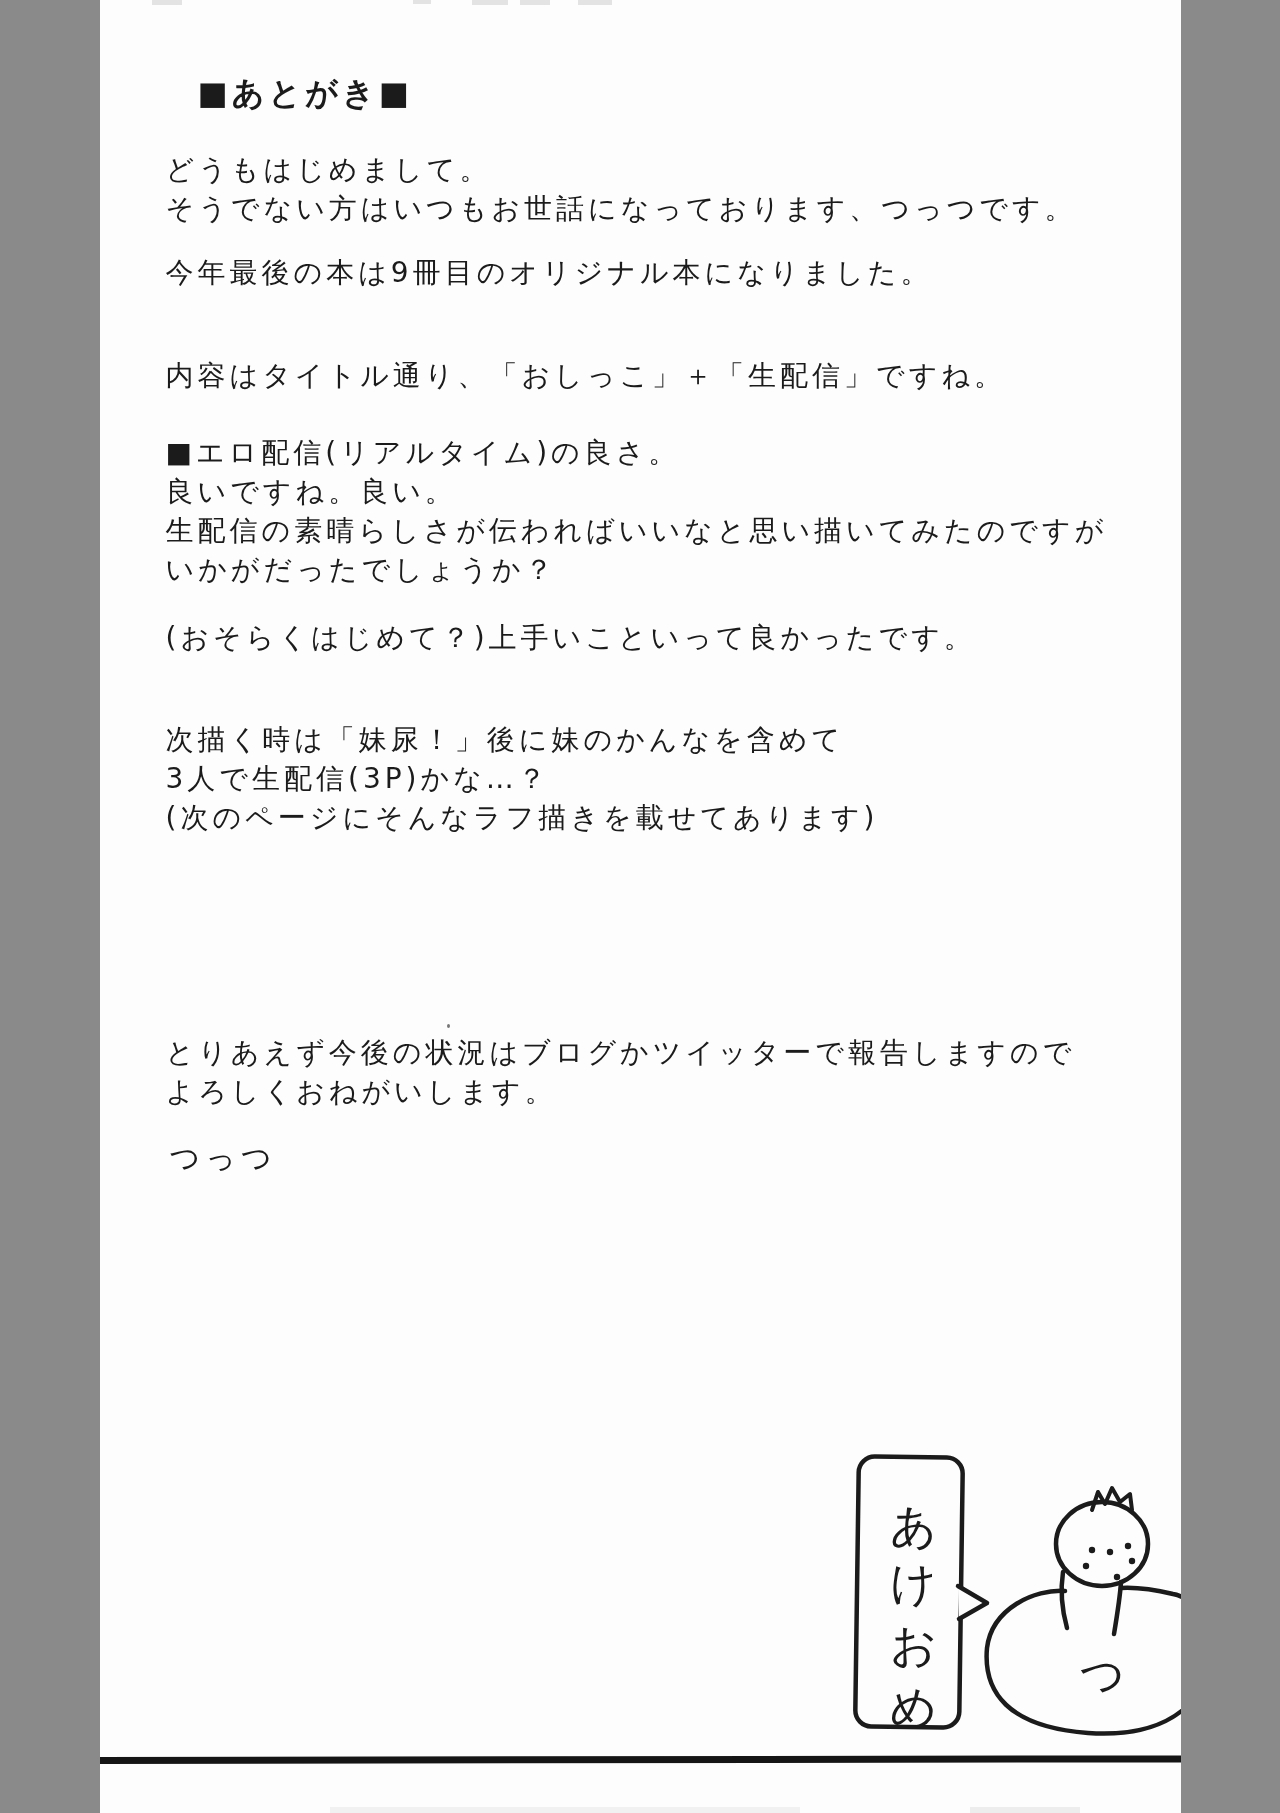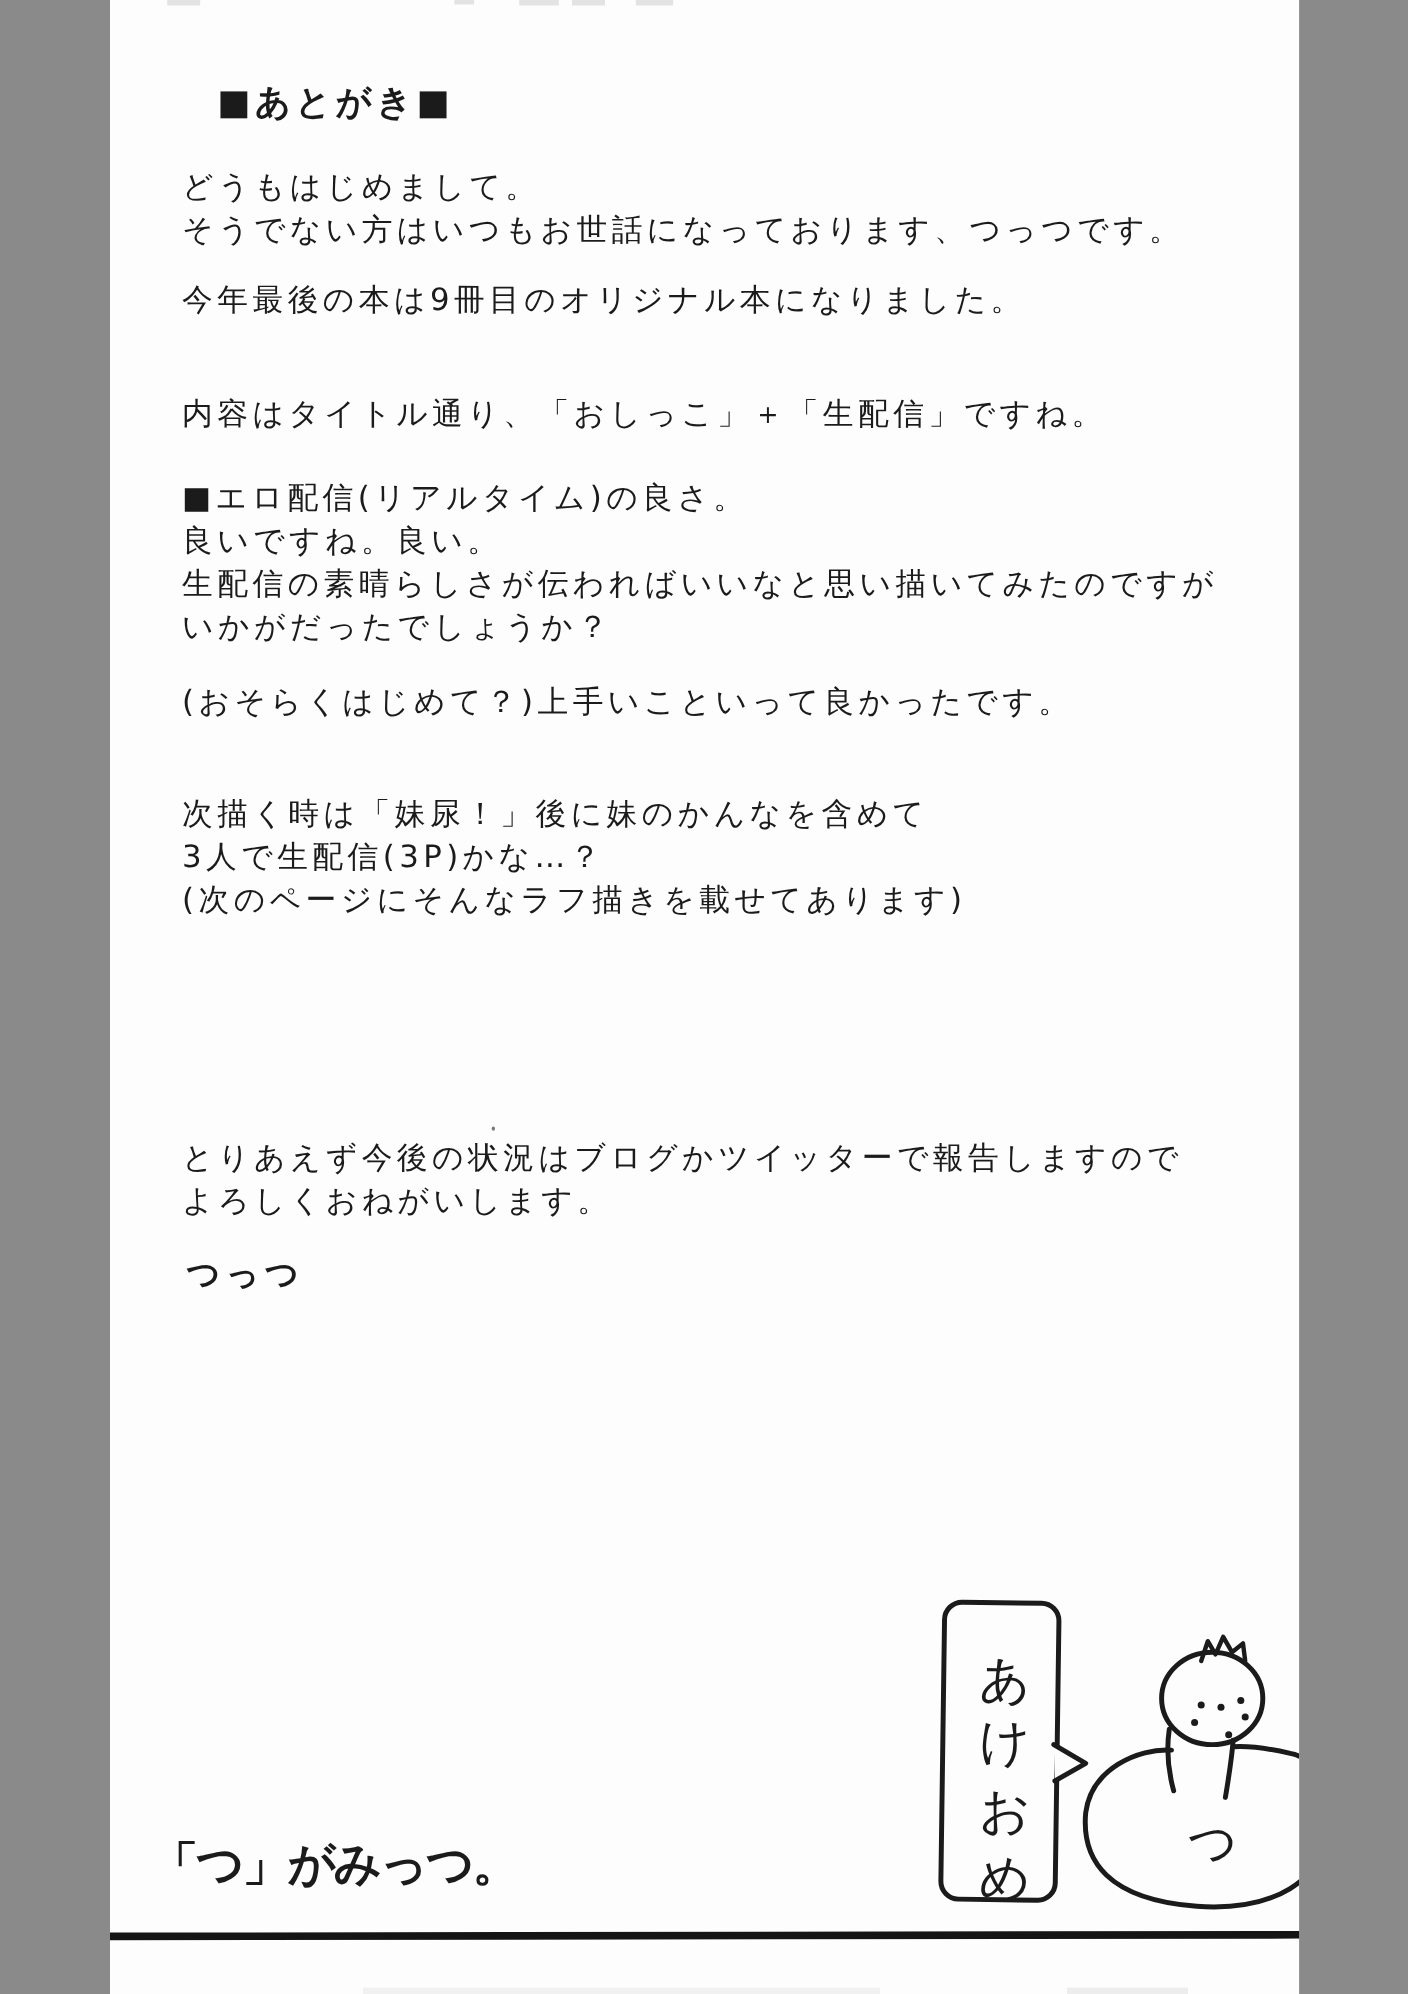--- a/index.html
+++ b/index.html
@@ -18,21 +18,21 @@
     line-height:39px;
     white-space:nowrap;
   }
   .abs{position:absolute;}
   .title{
     font-size:32px;
     letter-spacing:4px;
     font-weight:bold;
     white-space:nowrap;
   }
-  .sig{font-size:30px;letter-spacing:5px;font-weight:bold;}
+  .sig{font-size:30px;letter-spacing:5px;}
   .bubble-text{
     writing-mode:vertical-rl;
     text-orientation:upright;
     font-size:46px;
     letter-spacing:8px;
     line-height:1;
     text-align:center;
   }
   .body-mark{
     font-size:44px;
@@ -124,21 +124,20 @@
     <circle cx="288" cy="106" r="3.2" fill="#1b1b1b"></circle>
     <circle cx="292" cy="121" r="3.2" fill="#1b1b1b"></circle>
     <circle cx="277" cy="137" r="3.2" fill="#1b1b1b"></circle>
     <circle cx="246" cy="126" r="3.2" fill="#1b1b1b"></circle>
   </svg>
 
   <div class="abs bubble-text" style="left:782px;top:1468px;width:56px;height:252px;">あけおめ</div>
 
   <div class="abs body-mark" style="left:980px;top:1646px;">つ</div>
 
-  <div class="abs footer-logo" style="left:38px;top:1666px;">「つ」がみっつ。</div>
 
   <div class="abs page-num" style="left:1186px;top:1694px;">21</div>
 
   <div class="abs rule"></div>
 
   <div class="abs" style="left:230px;top:1807px;width:470px;height:6px;background:#f1f1f1;"></div>
   <div class="abs" style="left:870px;top:1807px;width:110px;height:6px;background:#ededed;"></div>
   <div class="abs" style="left:1090px;top:1805px;width:190px;height:8px;background:#dedede;"></div>
 
 </div>

